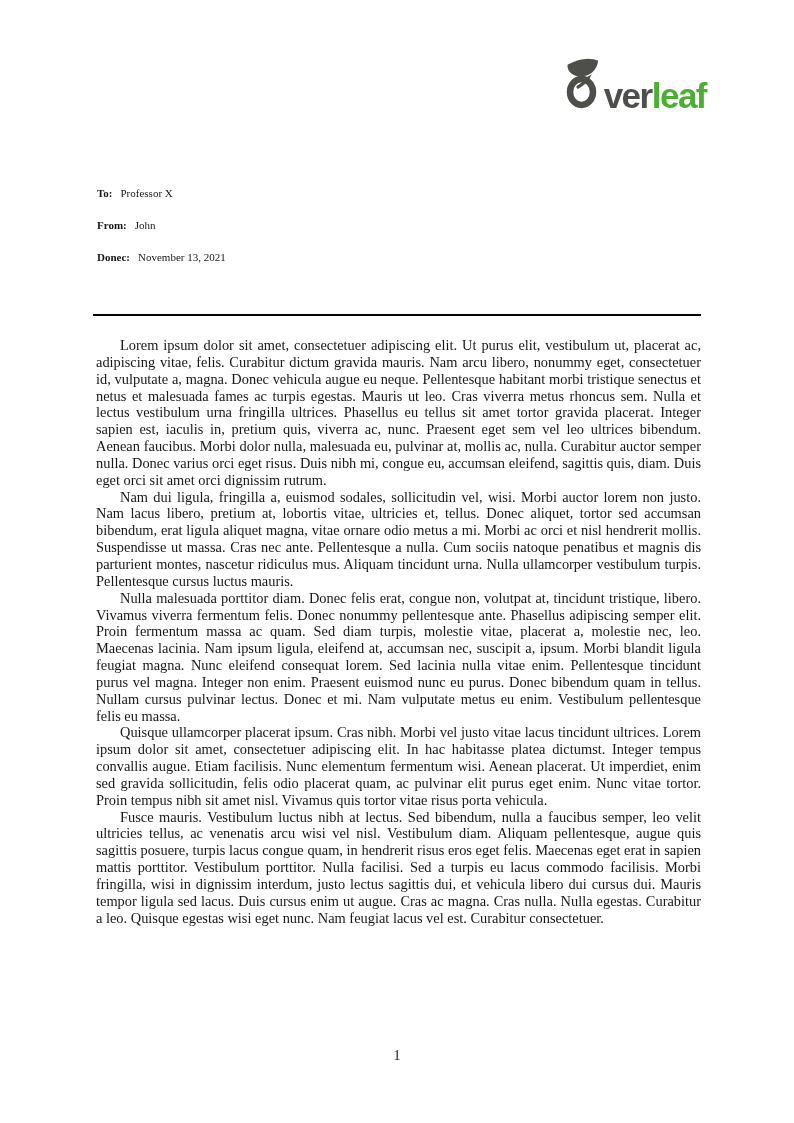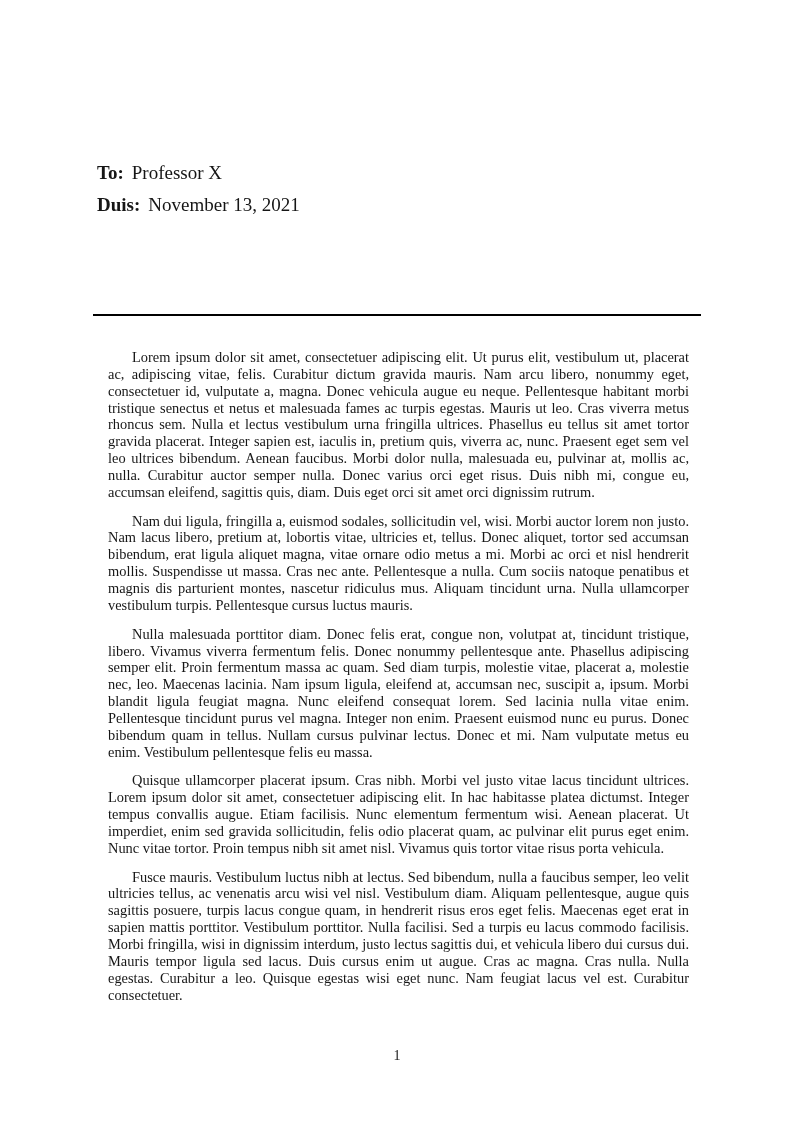--- a/index.html
+++ b/index.html
@@ -36,22 +36,22 @@
     letter-spacing: -1.5px;
     white-space: pre;
   }
   .logo-text .gray { color: var(--logo-gray); }
   .logo-text .green { color: var(--logo-green); }
 
   
   .fields {
     position: absolute;
     left: 97px;
-    top: 165px;
-    font-size: 19px;
+    top: 186px;
+    font-size: 11px;
     line-height: 15px;
   }
   .field { margin-bottom: 17px; }
   .flabel { font-weight: 700; margin-right: 8px; }
 
   
   .rule {
     position: absolute;
     left: 93px;
     top: 314px;
@@ -63,44 +63,58 @@
   
   .bodytext {
     position: absolute;
     left: 96px;
     top: 337px;
     width: 605px;
     font-size: 14.4px;
     line-height: 16.85px;
     text-align: justify;
   }
-  .bodytext p { margin: 12px; text-indent: 24px; }
+  .bodytext p { margin: 0; text-indent: 24px; }
 
   
   .footer {
     position: absolute;
     top: 1048px;
     left: 0;
     width: 100%;
     text-align: center;
     font-size: 14px;
   }
 </style>
 </head>
 <body>
 
 <div class="page">
 
+  <div class="logo">
+    <svg width="40" height="53" viewBox="0 0 40 53" aria-hidden="true">
+
+      <path d="M15 30 C24 25 29 17 30 5" fill="none" stroke="var(--logo-gray)" stroke-width="3.2" stroke-linecap="round"></path>
+
+      <path d="M36 3 C35 14 27 21 15 20 C7.5 19 2.5 13.5 4 7 C14 1.5 26 -1 36 3 Z" fill="var(--logo-gray)" stroke="#ffffff" stroke-width="1.6"></path>
+
+      <ellipse cx="18.5" cy="35" rx="11.5" ry="13" fill="none" stroke="var(--logo-gray)" stroke-width="6.5"></ellipse>
+    </svg>
+    <div class="logo-text"><span class="gray">ver</span><span class="green">leaf</span></div>
+  </div>
 
   <div class="fields">
     <div class="field">
       <span class="flabel">To:</span><span class="fvalue">Professor X</span>
     </div>
     <div class="field">
-      <span class="flabel">Duis:</span><span class="fvalue">November 13, 2021</span>
+      <span class="flabel">From:</span><span class="fvalue">John</span>
+    </div>
+    <div class="field">
+      <span class="flabel">Donec:</span><span class="fvalue">November 13, 2021</span>
     </div>
   </div>
 
   <div class="rule"></div>
 
   <div class="bodytext">
     <p>Lorem ipsum dolor sit amet, consectetuer adipiscing elit. Ut purus elit, vestibulum ut, placerat ac, adipiscing vitae, felis. Curabitur dictum gravida mauris. Nam arcu libero, nonummy eget, consectetuer id, vulputate a, magna. Donec vehicula augue eu neque. Pellentesque habitant morbi tristique senectus et netus et malesuada fames ac turpis egestas. Mauris ut leo. Cras viverra metus rhoncus sem. Nulla et lectus vestibulum urna fringilla ultrices. Phasellus eu tellus sit amet tortor gravida placerat. Integer sapien est, iaculis in, pretium quis, viverra ac, nunc. Praesent eget sem vel leo ultrices bibendum. Aenean faucibus. Morbi dolor nulla, malesuada eu, pulvinar at, mollis ac, nulla. Curabitur auctor semper nulla. Donec varius orci eget risus. Duis nibh mi, congue eu, accumsan eleifend, sagittis quis, diam. Duis eget orci sit amet orci dignissim rutrum.</p>
     <p>Nam dui ligula, fringilla a, euismod sodales, sollicitudin vel, wisi. Morbi auctor lorem non justo. Nam lacus libero, pretium at, lobortis vitae, ultricies et, tellus. Donec aliquet, tortor sed accumsan bibendum, erat ligula aliquet magna, vitae ornare odio metus a mi. Morbi ac orci et nisl hendrerit mollis. Suspendisse ut massa. Cras nec ante. Pellentesque a nulla. Cum sociis natoque penatibus et magnis dis parturient montes, nascetur ridiculus mus. Aliquam tincidunt urna. Nulla ullamcorper vestibulum turpis. Pellentesque cursus luctus mauris.</p>
     <p>Nulla malesuada porttitor diam. Donec felis erat, congue non, volutpat at, tincidunt tristique, libero. Vivamus viverra fermentum felis. Donec nonummy pellentesque ante. Phasellus adipiscing semper elit. Proin fermentum massa ac quam. Sed diam turpis, molestie vitae, placerat a, molestie nec, leo. Maecenas lacinia. Nam ipsum ligula, eleifend at, accumsan nec, suscipit a, ipsum. Morbi blandit ligula feugiat magna. Nunc eleifend consequat lorem. Sed lacinia nulla vitae enim. Pellentesque tincidunt purus vel magna. Integer non enim. Praesent euismod nunc eu purus. Donec bibendum quam in tellus. Nullam cursus pulvinar lectus. Donec et mi. Nam vulputate metus eu enim. Vestibulum pellentesque felis eu massa.</p>
     <p>Quisque ullamcorper placerat ipsum. Cras nibh. Morbi vel justo vitae lacus tincidunt ultrices. Lorem ipsum dolor sit amet, consectetuer adipiscing elit. In hac habitasse platea dictumst. Integer tempus convallis augue. Etiam facilisis. Nunc elementum fermentum wisi. Aenean placerat. Ut imperdiet, enim sed gravida sollicitudin, felis odio placerat quam, ac pulvinar elit purus eget enim. Nunc vitae tortor. Proin tempus nibh sit amet nisl. Vivamus quis tortor vitae risus porta vehicula.</p>

